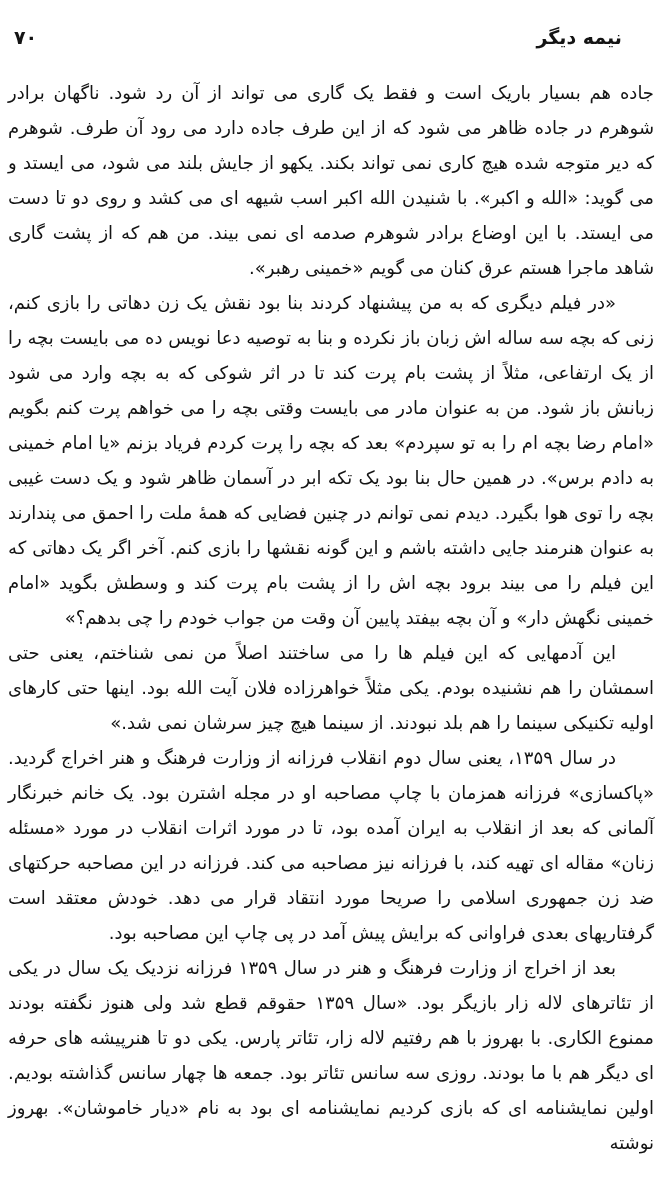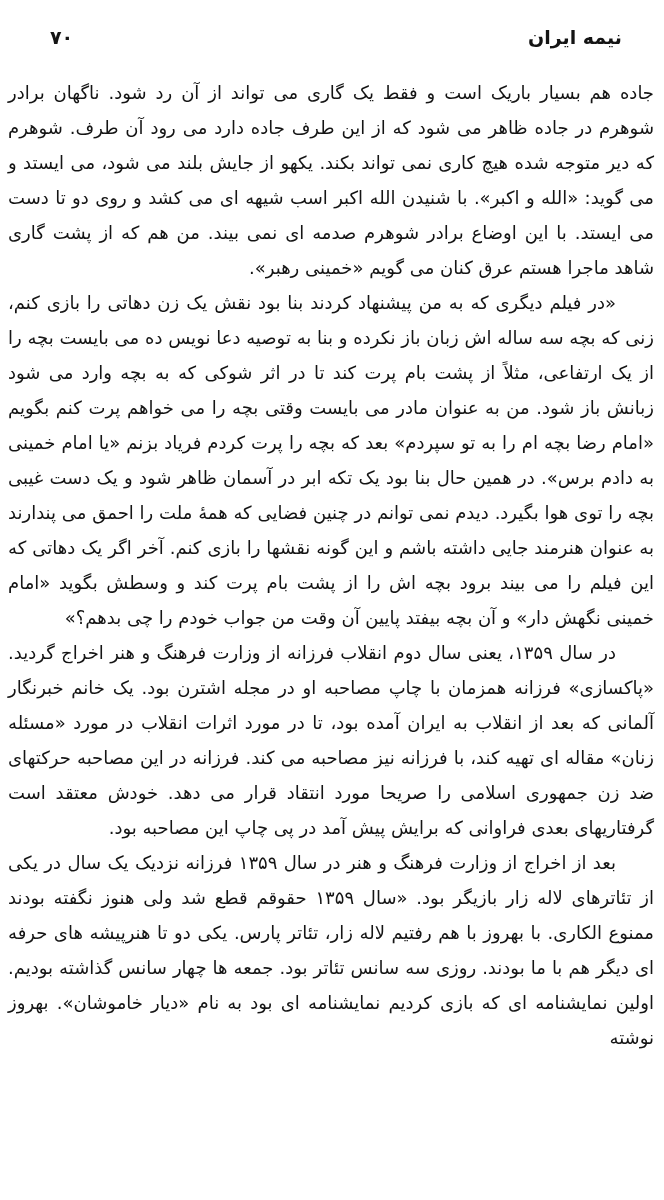--- a/index.html
+++ b/index.html
@@ -25,21 +25,20 @@
     align-items: baseline;
     padding: 26px 42px 0 14px;
     font-weight: bold;
   }
   .page-title {
     font-size: 19px;
     letter-spacing: 0.5px;
   }
   .page-number {
     font-size: 19px;
-    margin-left: 36px;
   }
   .page-body {
     padding: 0 10px 0 8px;
     margin-top: 27px;
     text-align: justify;
     font-size: 18px;
     line-height: 35px;
   }
   .para {
     margin: 0;
@@ -49,24 +48,25 @@
   .para.indent {
     text-indent: 38px;
   }
 </style>
 </head>
 <body>
 
 <div class="page">
 
   <header class="page-header">
-    <span class="page-title">نیمه ایران</span>
+    <span class="page-title">نیمه دیگر</span>
     <span class="page-number">۷۰</span>
   </header>
 
   <main class="page-body">
     <p class="para">جاده هم بسیار باریک است و فقط یک گاری می تواند از آن رد شود. ناگهان برادر شوهرم در جاده ظاهر می شود که از این طرف جاده دارد می رود آن طرف. شوهرم که دیر متوجه شده هیچ کاری نمی تواند بکند. یکهو از جایش بلند می شود، می ایستد و می گوید: «الله و اکبر». با شنیدن الله اکبر اسب شیهه ای می کشد و روی دو تا دست می ایستد. با این اوضاع برادر شوهرم صدمه ای نمی بیند. من هم که از پشت گاری شاهد ماجرا هستم عرق کنان می گویم «خمینی رهبر».</p>
     <p class="para indent">«در فیلم دیگری که به من پیشنهاد کردند بنا بود نقش یک زن دهاتی را بازی کنم، زنی که بچه سه ساله اش زبان باز نکرده و بنا به توصیه دعا نویس ده می بایست بچه را از یک ارتفاعی، مثلاً از پشت بام پرت کند تا در اثر شوکی که به بچه وارد می شود زبانش باز شود. من به عنوان مادر می بایست وقتی بچه را می خواهم پرت کنم بگویم «امام رضا بچه ام را به تو سپردم» بعد که بچه را پرت کردم فریاد بزنم «یا امام خمینی به دادم برس». در همین حال بنا بود یک تکه ابر در آسمان ظاهر شود و یک دست غیبی بچه را توی هوا بگیرد. دیدم نمی توانم در چنین فضایی که همهٔ ملت را احمق می پندارند به عنوان هنرمند جایی داشته باشم و این گونه نقشها را بازی کنم. آخر اگر یک دهاتی که این فیلم را می بیند برود بچه اش را از پشت بام پرت کند و وسطش بگوید «امام خمینی نگهش دار» و آن بچه بیفتد پایین آن وقت من جواب خودم را چی بدهم؟»</p>
+    <p class="para indent">این آدمهایی که این فیلم ها را می ساختند اصلاً من نمی شناختم، یعنی حتی اسمشان را هم نشنیده بودم. یکی مثلاً خواهرزاده فلان آیت الله بود. اینها حتی کارهای اولیه تکنیکی سینما را هم بلد نبودند. از سینما هیچ چیز سرشان نمی شد.»</p>
     <p class="para indent">در سال ۱۳۵۹، یعنی سال دوم انقلاب فرزانه از وزارت فرهنگ و هنر اخراج گردید. «پاکسازی» فرزانه همزمان با چاپ مصاحبه او در مجله اشترن بود. یک خانم خبرنگار آلمانی که بعد از انقلاب به ایران آمده بود، تا در مورد اثرات انقلاب در مورد «مسئله زنان» مقاله ای تهیه کند، با فرزانه نیز مصاحبه می کند. فرزانه در این مصاحبه حرکتهای ضد زن جمهوری اسلامی را صریحا مورد انتقاد قرار می دهد. خودش معتقد است گرفتاریهای بعدی فراوانی که برایش پیش آمد در پی چاپ این مصاحبه بود.</p>
     <p class="para indent">بعد از اخراج از وزارت فرهنگ و هنر در سال ۱۳۵۹ فرزانه نزدیک یک سال در یکی از تئاترهای لاله زار بازیگر بود. «سال ۱۳۵۹ حقوقم قطع شد ولی هنوز نگفته بودند ممنوع الکاری. با بهروز با هم رفتیم لاله زار، تئاتر پارس. یکی دو تا هنرپیشه های حرفه ای دیگر هم با ما بودند. روزی سه سانس تئاتر بود. جمعه ها چهار سانس گذاشته بودیم. اولین نمایشنامه ای که بازی کردیم نمایشنامه ای بود به نام «دیار خاموشان». بهروز نوشته</p>
   </main>
 
 </div>
 
 </body></html>

